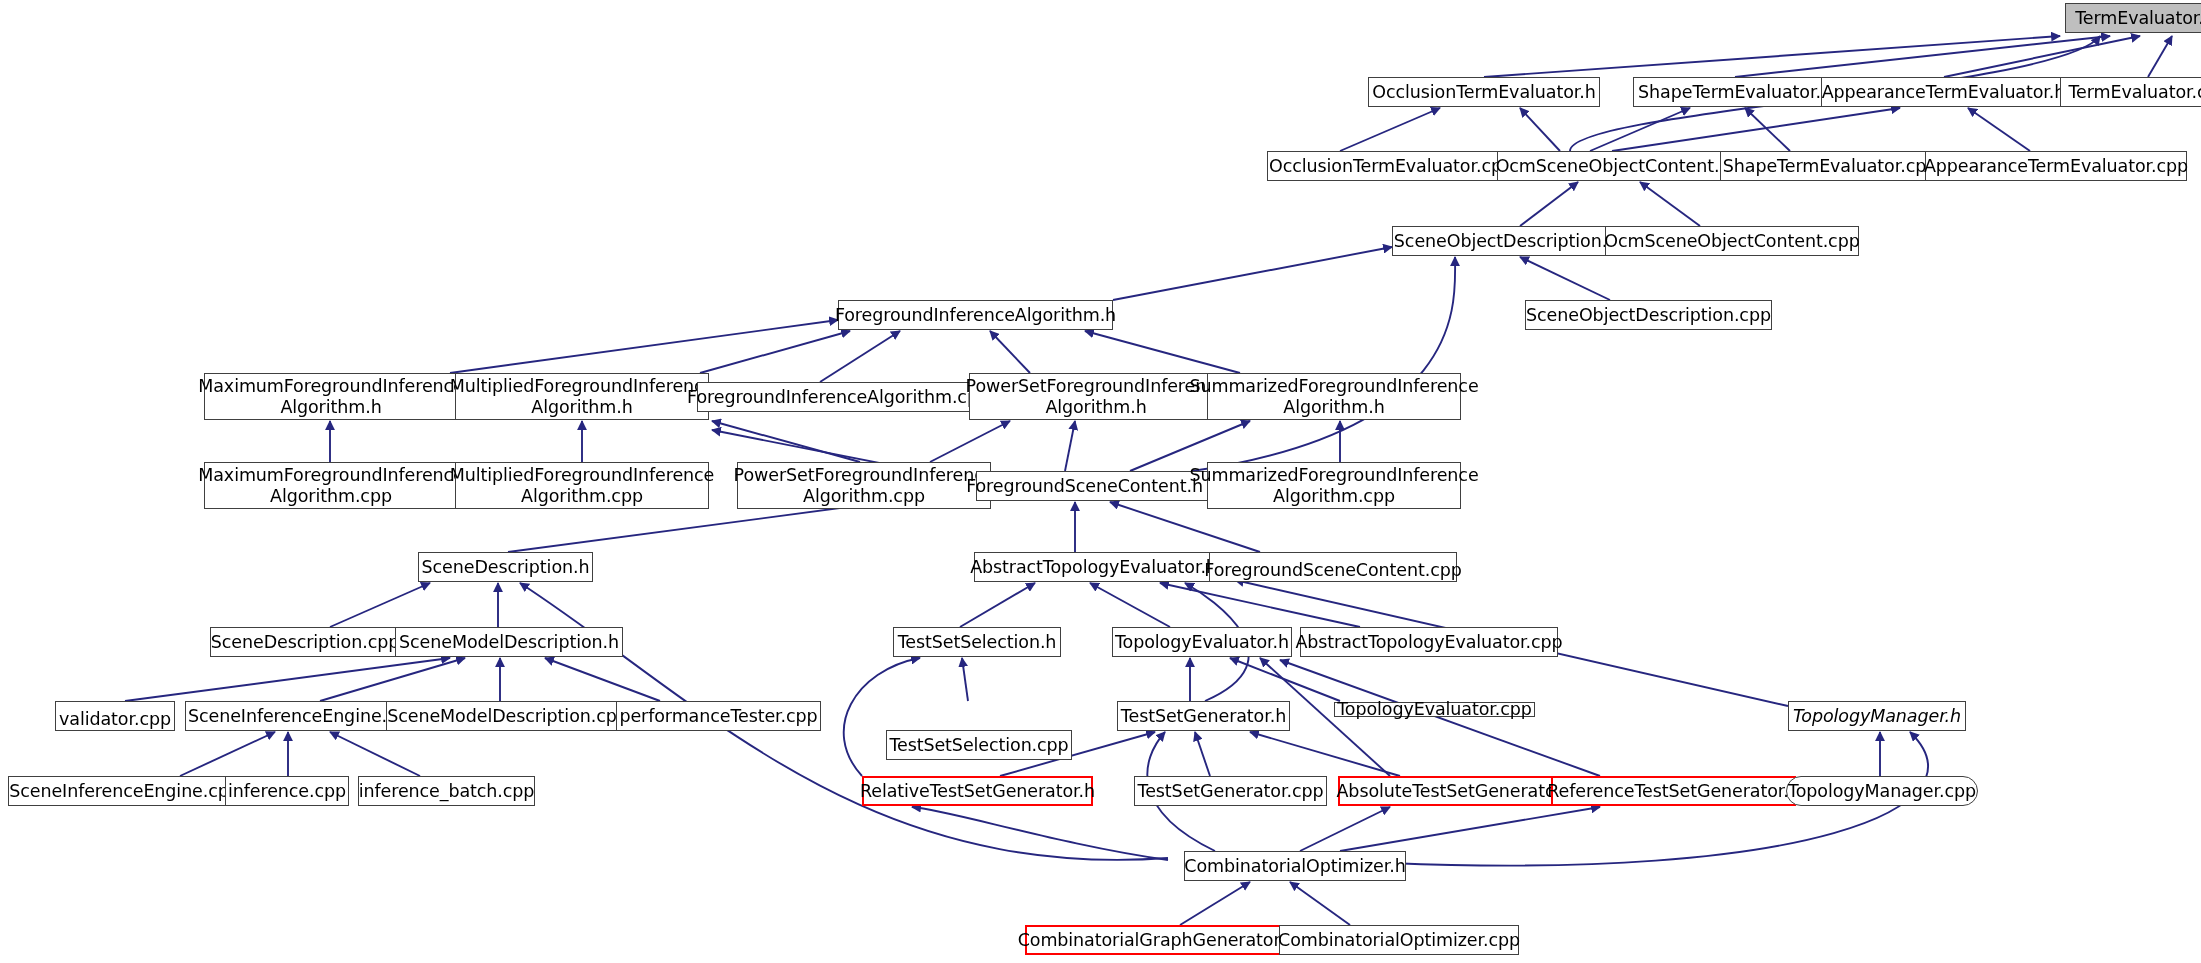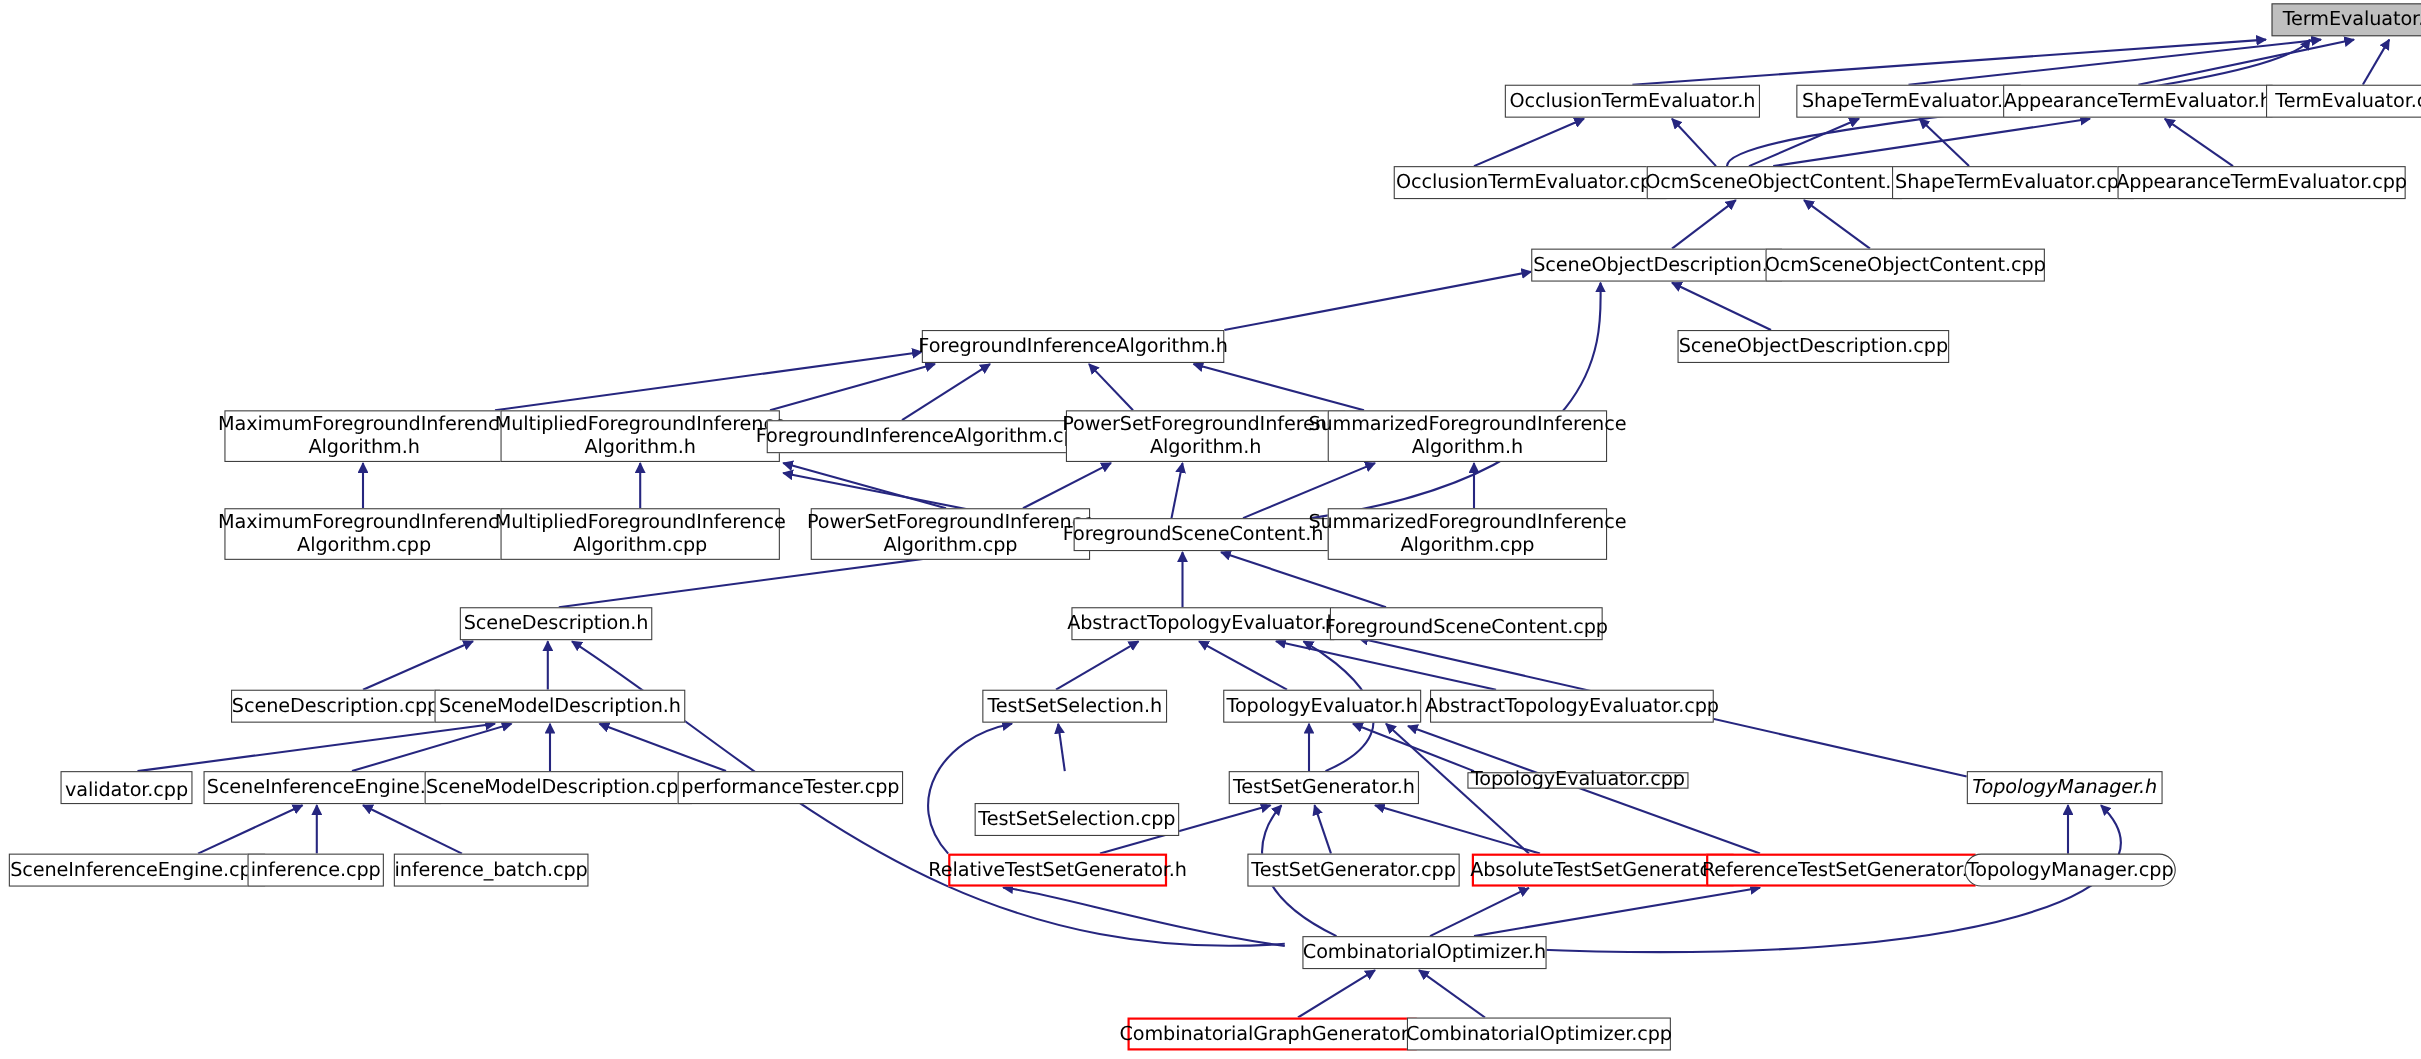--- a/index.html
+++ b/index.html
@@ -168,21 +168,21 @@
       <div class="node" title="SceneInferenceEngine.h" style="left: 185px; top: 701px; width: 216px; height: 30px;"><span>SceneInferenceEngine.h</span></div>
       <div class="node" title="SceneModelDescription.cpp" style="left: 386px; top: 701px; width: 243px; height: 30px;"><span>SceneModelDescription.cpp</span></div>
       <div class="node" title="performanceTester.cpp" style="left: 616px; top: 701px; width: 205px; height: 30px;"><span>performanceTester.cpp</span></div>
       <div class="node" title="TestSetSelection.cpp" style="left: 886px; top: 701px; width: 186px; height: 30px; margin-top: 29px;"><span>TestSetSelection.cpp</span></div>
       <div class="node" title="TestSetGenerator.h" style="left: 1117px; top: 701px; width: 173px; height: 30px;"><span>TestSetGenerator.h</span></div>
       <div class="node" title="TopologyEvaluator.cpp" style="left: 1290px; top: 702px; width: 201px; height: 15px; margin-left: 44px;"><span>TopologyEvaluator.cpp</span></div>
       <div class="node" title="TopologyManager.h" style="left: 1788px; top: 701px; width: 178px; height: 30px; font-style: italic;"><span>TopologyManager.h</span></div>
       <div class="node" title="SceneInferenceEngine.cpp" style="left: 8px; top: 776px; width: 233px; height: 30px;"><span>SceneInferenceEngine.cpp</span></div>
       <div class="node" title="inference.cpp" style="left: 225px; top: 776px; width: 124px; height: 30px;"><span>inference.cpp</span></div>
       <div class="node" title="inference_batch.cpp" style="left: 358px; top: 776px; width: 177px; height: 30px;"><span>inference_batch.cpp</span></div>
-      <div class="node nodoc" title="RelativeTestSetGenerator.h" style="left: 862px; top: 776px; width: 199px; height: 30px;"><span>RelativeTestSetGenerator.h</span></div>
+      <div class="node nodoc" title="RelativeTestSetGenerator.h" style="left: 862px; top: 776px; width: 231px; height: 30px;"><span>RelativeTestSetGenerator.h</span></div>
       <div class="node" title="TestSetGenerator.cpp" style="left: 1134px; top: 776px; width: 193px; height: 30px;"><span>TestSetGenerator.cpp</span></div>
       <div class="node nodoc" title="AbsoluteTestSetGenerator.h" style="left: 1338px; top: 776px; width: 238px; height: 30px;"><span>AbsoluteTestSetGenerator.h</span></div>
       <div class="node nodoc" title="ReferenceTestSetGenerator.h" style="left: 1551px; top: 776px; width: 245px; height: 30px;"><span>ReferenceTestSetGenerator.h</span></div>
       <div class="node" title="TopologyManager.cpp" style="left: 1786px; top: 776px; width: 192px; height: 30px; border-radius: 15px;"><span>TopologyManager.cpp</span></div>
       <div class="node" title="CombinatorialOptimizer.h" style="left: 1168px; top: 851px; width: 222px; height: 30px; margin-left: 16px;"><span>CombinatorialOptimizer.h</span></div>
       <div class="node nodoc" title="CombinatorialGraphGenerator.h" style="left: 1025px; top: 925px; width: 263px; height: 30px;"><span>CombinatorialGraphGenerator.h</span></div>
       <div class="node" title="CombinatorialOptimizer.cpp" style="left: 1279px; top: 925px; width: 240px; height: 30px;"><span>CombinatorialOptimizer.cpp</span></div>
     </div>
 </div>
 

